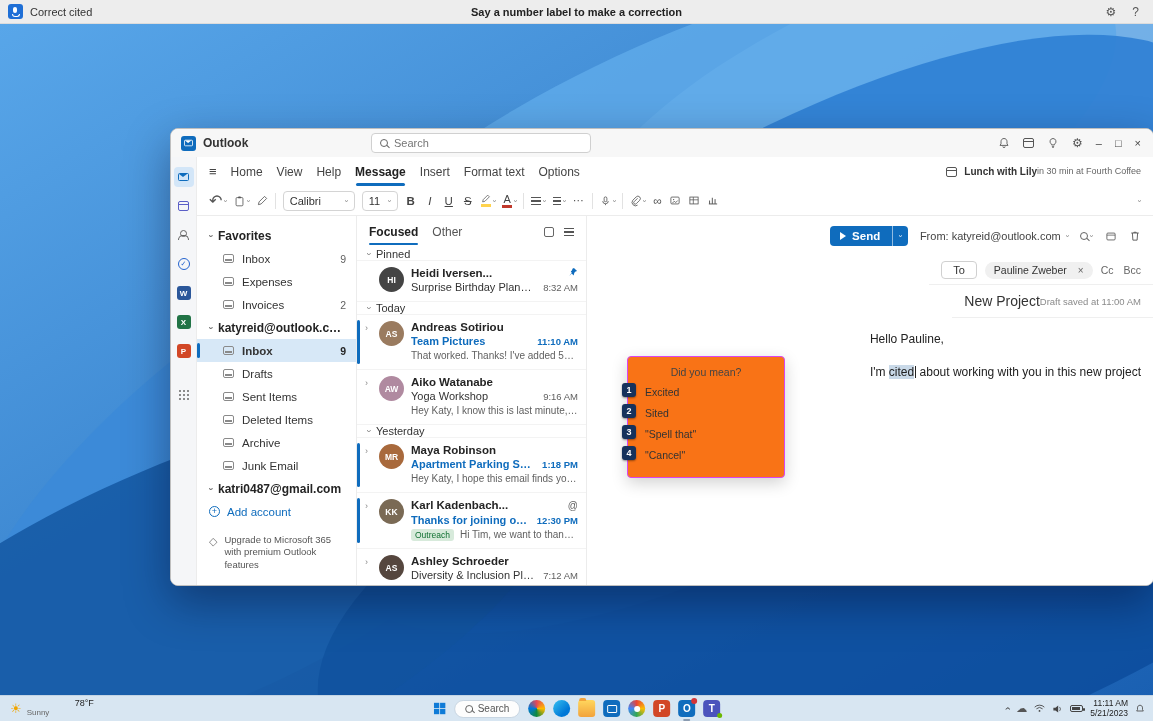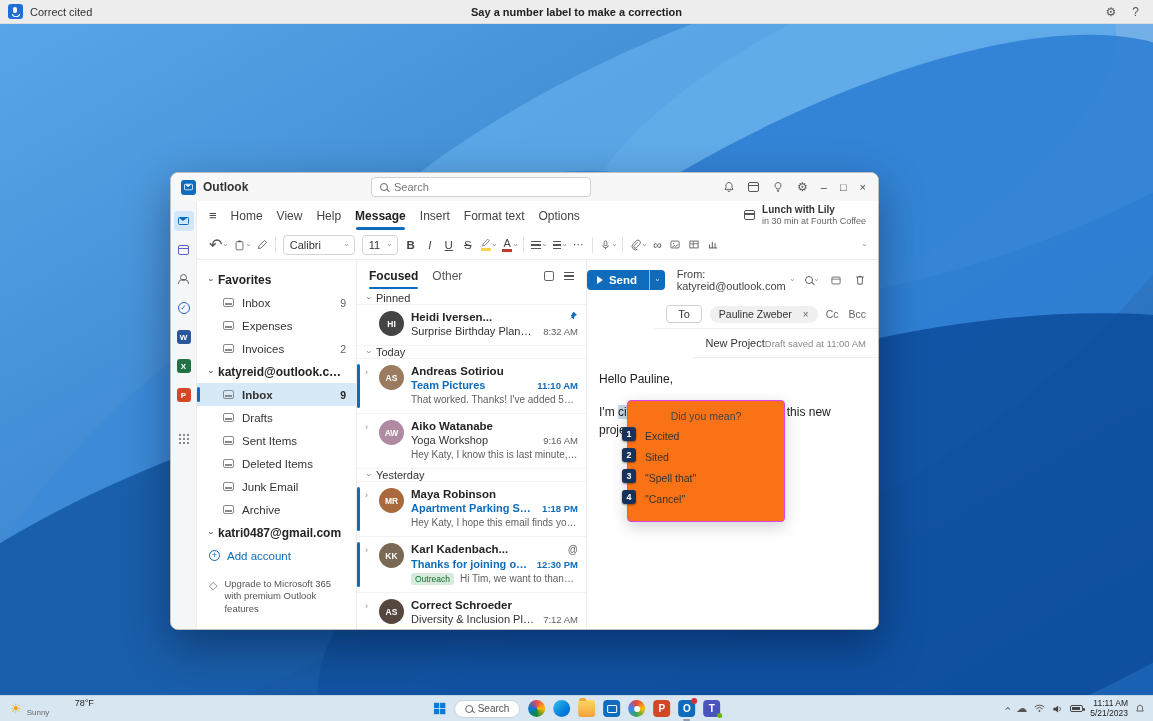--- a/index.html
+++ b/index.html
@@ -48,21 +48,21 @@
   .tk-tray { margin-left:auto; display:flex; align-items:center; gap:7px; padding-right:8px; }
   .tray-chev { font-size:10px; color:#444; display:inline-block; transform:rotate(-90deg); }
   .cloudg { font-size:11px; color:#555; line-height:1; }
   .batt { width:13px; height:7px; border:1px solid #444; border-radius:2px; position:relative; }
   .batt::before { content:""; position:absolute; left:1px; top:1px; bottom:1px; width:8px; background:#444; }
   .batt::after { content:""; position:absolute; right:-3px; top:1.5px; width:2px; height:3px; background:#444; border-radius:1px; }
   .tk-clock { display:flex; flex-direction:column; align-items:flex-end; line-height:1.15; }
   .tk-time, .tk-date { font-size:8.5px; color:#222; }
 
   
-  .win { position:absolute; left:170px; top:128px; width:709px; height:458px; background:#fff; border:1px solid #bfbfbf; border-radius:8px; box-shadow:0 16px 45px rgba(0,0,30,.38); display:flex; flex-direction:column; overflow:hidden; z-index:20;margin-top:44px; }
+  .win { position:absolute; left:170px; top:128px; width:984px; height:458px; background:#fff; border:1px solid #bfbfbf; border-radius:8px; box-shadow:0 16px 45px rgba(0,0,30,.38); display:flex; flex-direction:column; overflow:hidden; z-index:20; }
   .titlebar { height:28px; background:#f7f7f7; display:flex; align-items:center; position:relative; flex:none; }
   .tb-left { display:flex; align-items:center; gap:7px; padding-left:10px; }
   .ol-logo { width:15px; height:15px; background:#0f6cbd; border-radius:3px; display:flex; align-items:center; justify-content:center; }
   .env { position:relative; width:11px; height:8px; border:1.2px solid currentColor; border-radius:1.5px; }
   .env::after { content:""; position:absolute; left:0px; top:0px; width:0; height:0; border-left:4.3px solid transparent; border-right:4.3px solid transparent; border-top:3.5px solid currentColor; }
   .env-white { color:#fff; transform:scale(.8); }
   .tb-title { font-size:12px; font-weight:700; color:#333; }
   .tb-search { position:absolute; left:200px; top:4px; width:220px; height:20px; background:#fff; border:1px solid #d0d0d0; border-radius:4px; display:flex; align-items:center; gap:6px; padding:0 8px; }
   .tb-search-input { border:none; outline:none; background:transparent; font-size:11px; color:#444; width:100%; font-family:"Liberation Sans",sans-serif; }
   .mag { position:relative; width:8px; height:8px; border:1.2px solid #666; border-radius:50%; display:inline-block; flex:none; }
@@ -87,21 +87,21 @@
     box-shadow:4px 0 0 #666,8px 0 0 #666,0 4px 0 #666,4px 4px 0 #666,8px 4px 0 #666,0 8px 0 #666,4px 8px 0 #666,8px 8px 0 #666; }
 
   .main { flex:1; display:flex; flex-direction:column; min-width:0; }
   
   .tabsrow { height:29px; display:flex; align-items:center; gap:14px; padding:0 12px; flex:none; }
   .burger { font-size:13px; color:#444; }
   .tab { position:relative; font-size:12px; color:#444; white-space:nowrap; }
   .tab.active { font-weight:700; color:#222; }
   .tab.active::after { content:""; position:absolute; left:1px; right:1px; bottom:-7px; height:2.5px; background:#0f6cbd; border-radius:2px; }
   .peek { margin-left:auto; display:flex; align-items:center; gap:7px; color:#555; }
-  .peek-txt { display:flex; flex-direction:column; line-height:1.2; }
+  .peek-txt { display:flex; line-height:1.2; }
   .peek-title { font-size:10px; font-weight:700; color:#333; }
   .peek-sub { font-size:9px; color:#666; }
   
   .toolbar { height:30px; display:flex; align-items:center; gap:7px; padding:0 12px; border-bottom:1px solid #ececec; color:#555; flex:none; }
   .tbtn { display:flex; align-items:center; gap:2px; color:#555; }
   .chev { display:inline-block; transform:rotate(90deg); font-size:8px; line-height:1; color:#777; }
   .sep { width:1px; height:16px; background:#e2e2e2; }
   .selbox { display:flex; align-items:center; justify-content:space-between; border:1px solid #d4d4d4; border-radius:4px; height:20px; padding:0 6px; font-size:11px; color:#333; }
   .selbox.font { width:72px; } .selbox.size { width:36px; }
   .fmt { font-size:11.5px; color:#444; width:12px; text-align:center; }
@@ -165,21 +165,21 @@
   .send-chev { background:#0f6cbd; border-left:1px solid rgba(255,255,255,.55); border-radius:0 4px 4px 0; padding:4px 6px; display:flex; align-items:center; }
   .send-chev .chev { color:#fff; }
   .fromtxt { font-size:11px; color:#444; display:flex; align-items:center; gap:5px; }
   .act-icons { margin-left:auto; display:flex; align-items:center; gap:12px; color:#555; }
   .torow { display:flex; align-items:center; gap:8px; padding:5px 12px; border-bottom:1px solid #efefef; flex:none; }
   .to-btn { border:1px solid #d0d0d0; border-radius:4px; padding:2px 11px; font-size:11px; color:#333; }
   .pill { background:#f0f0f0; border-radius:11px; padding:2.5px 9px; font-size:10.5px; color:#333; display:flex; align-items:center; gap:11px; }
   .pill-x { color:#666; font-size:10px; }
   .ccbcc { margin-left:auto; display:flex; gap:10px; font-size:10.5px; color:#666; }
   .subjrow { display:flex; align-items:center; padding:8px 12px; border-bottom:1px solid #efefef; flex:none; }
-  .subj { font-size:11px; color:#333; }
+  .subj { font-size:14px; color:#333; }
   .draft { margin-left:auto; font-size:9.5px; color:#8a8a8a; }
   .bodyarea { padding:13px 12px; font-size:12px; color:#222; line-height:1.45; }
   .bodyline2 { margin-top:16px; }
   .selword { background:#c9d9e8; }
   .caret { display:inline-block; width:1px; height:12px; background:#222; vertical-align:-2px; margin-left:1px; }
 
   
   .popup { position:absolute; left:40px; top:140px; width:158px; background:#f97316; border:1px solid #d946ef; border-radius:4px; box-shadow:0 5px 16px rgba(0,0,0,.18); padding:9px 12px 8px 22px; z-index:5; }
   .popup-title { text-align:center; font-size:10.5px; color:#444; margin-bottom:4px; margin-left:-10px; }
   .opt { display:flex; align-items:flex-start; gap:9px; margin:7px 0; }
@@ -434,25 +434,25 @@
             <div class="fitem">
               <span class="fico"></span>
               <span class="flabel">Sent Items</span>
             </div>
             <div class="fitem">
               <span class="fico"></span>
               <span class="flabel">Deleted Items</span>
             </div>
             <div class="fitem">
               <span class="fico"></span>
+              <span class="flabel">Archive</span>
+            </div>
+            <div class="fitem">
+              <span class="fico"></span>
               <span class="flabel">Junk Email</span>
-            </div>
-            <div class="fitem">
-              <span class="fico"></span>
-              <span class="flabel">Archive</span>
             </div>
 
             <div class="fsection">
               <span class="fchev">›</span>
               <span style="white-space:nowrap;overflow:hidden;text-overflow:ellipsis;">katri0487@gmail.com</span>
             </div>
             <div class="addacct">
               <span class="addico">+</span>
               <span>Add account</span>
             </div>
@@ -580,21 +580,21 @@
                 </div>
               </div>
             </div>
             <div class="eitem">
               <span class="echev">›</span>
               <span class="avatar" style="background:#55463e;">
                   <span>AS</span>
                 </span>
               <div class="econtent">
                 <div class="erow">
-                    <span class="esender">Correct Schroeder</span>
+                    <span class="esender">Ashley Schroeder</span>
                   </div>
                 <div class="erow">
                   <span class="esubject">Diversity &amp; Inclusion Planning</span>
                   <span class="etime">7:12 AM</span>
                 </div>
                 <div class="erow">
                     <span class="epreview">Let's get together and discuss the D&amp;I p...</span>
                   </div>
               </div>
             </div>

